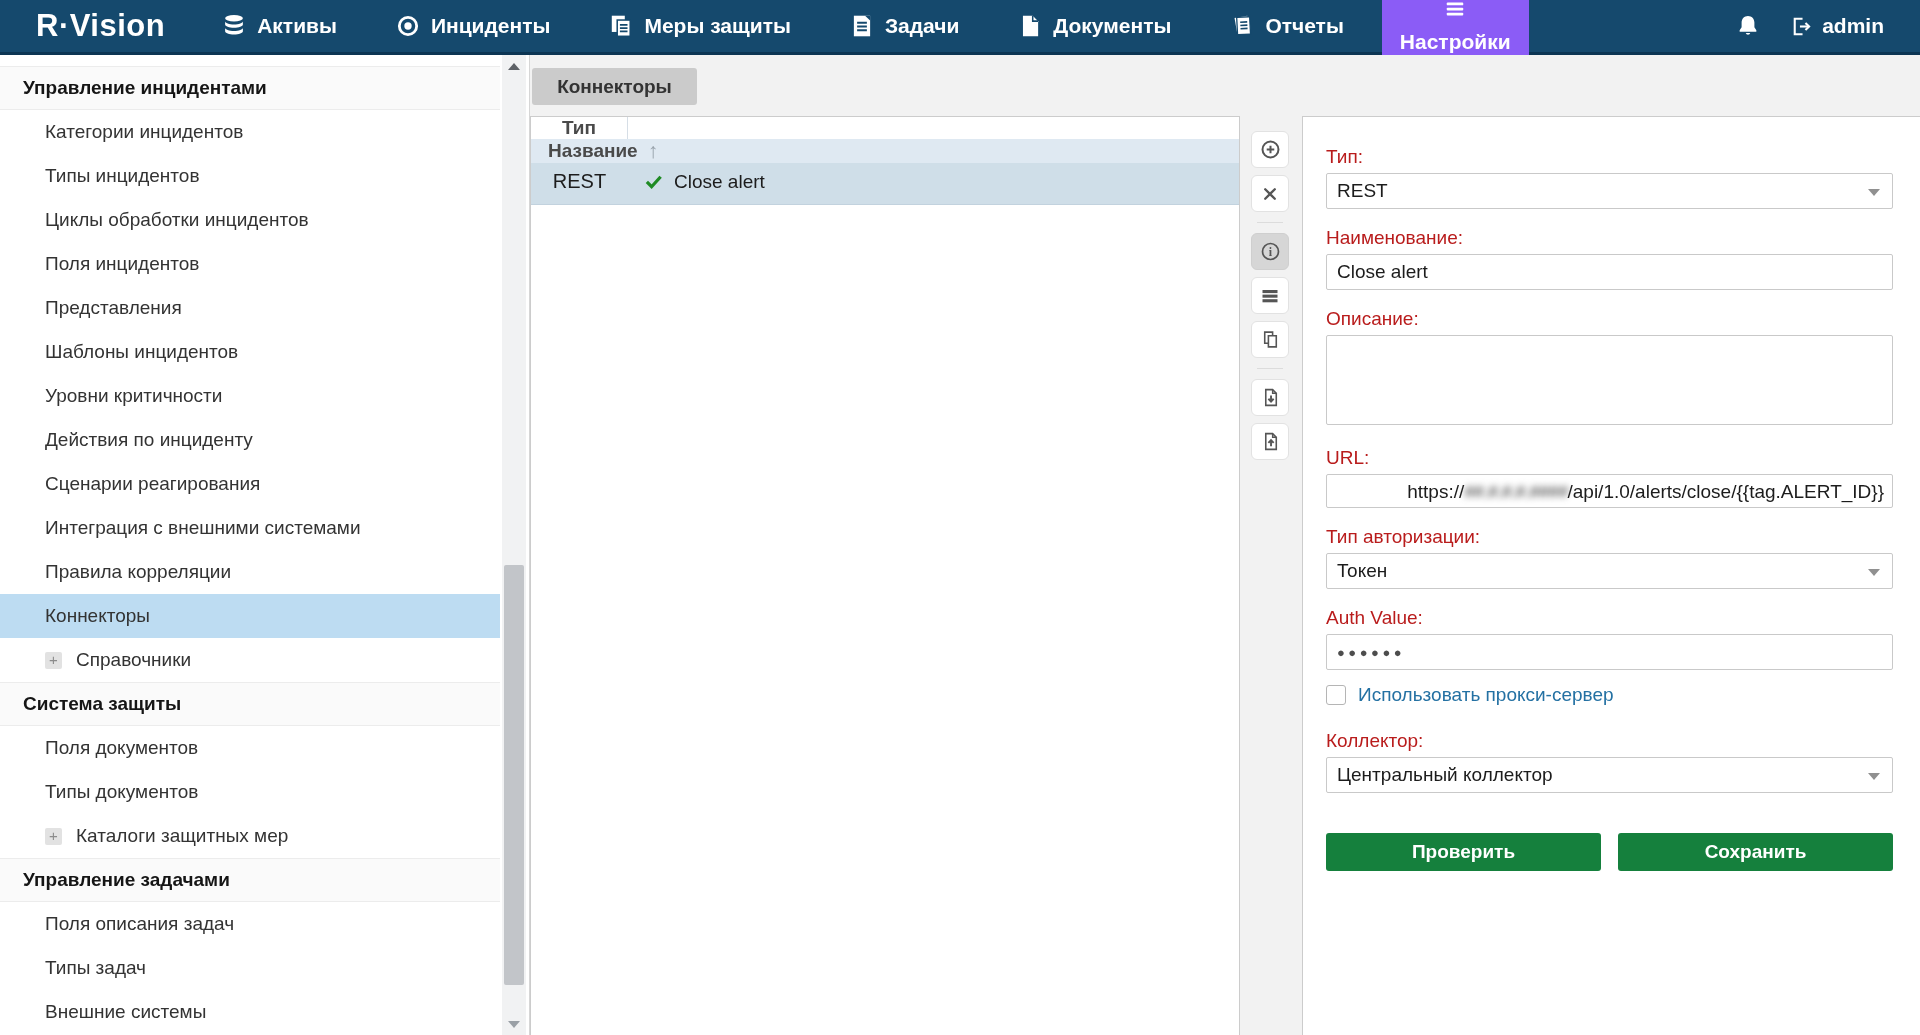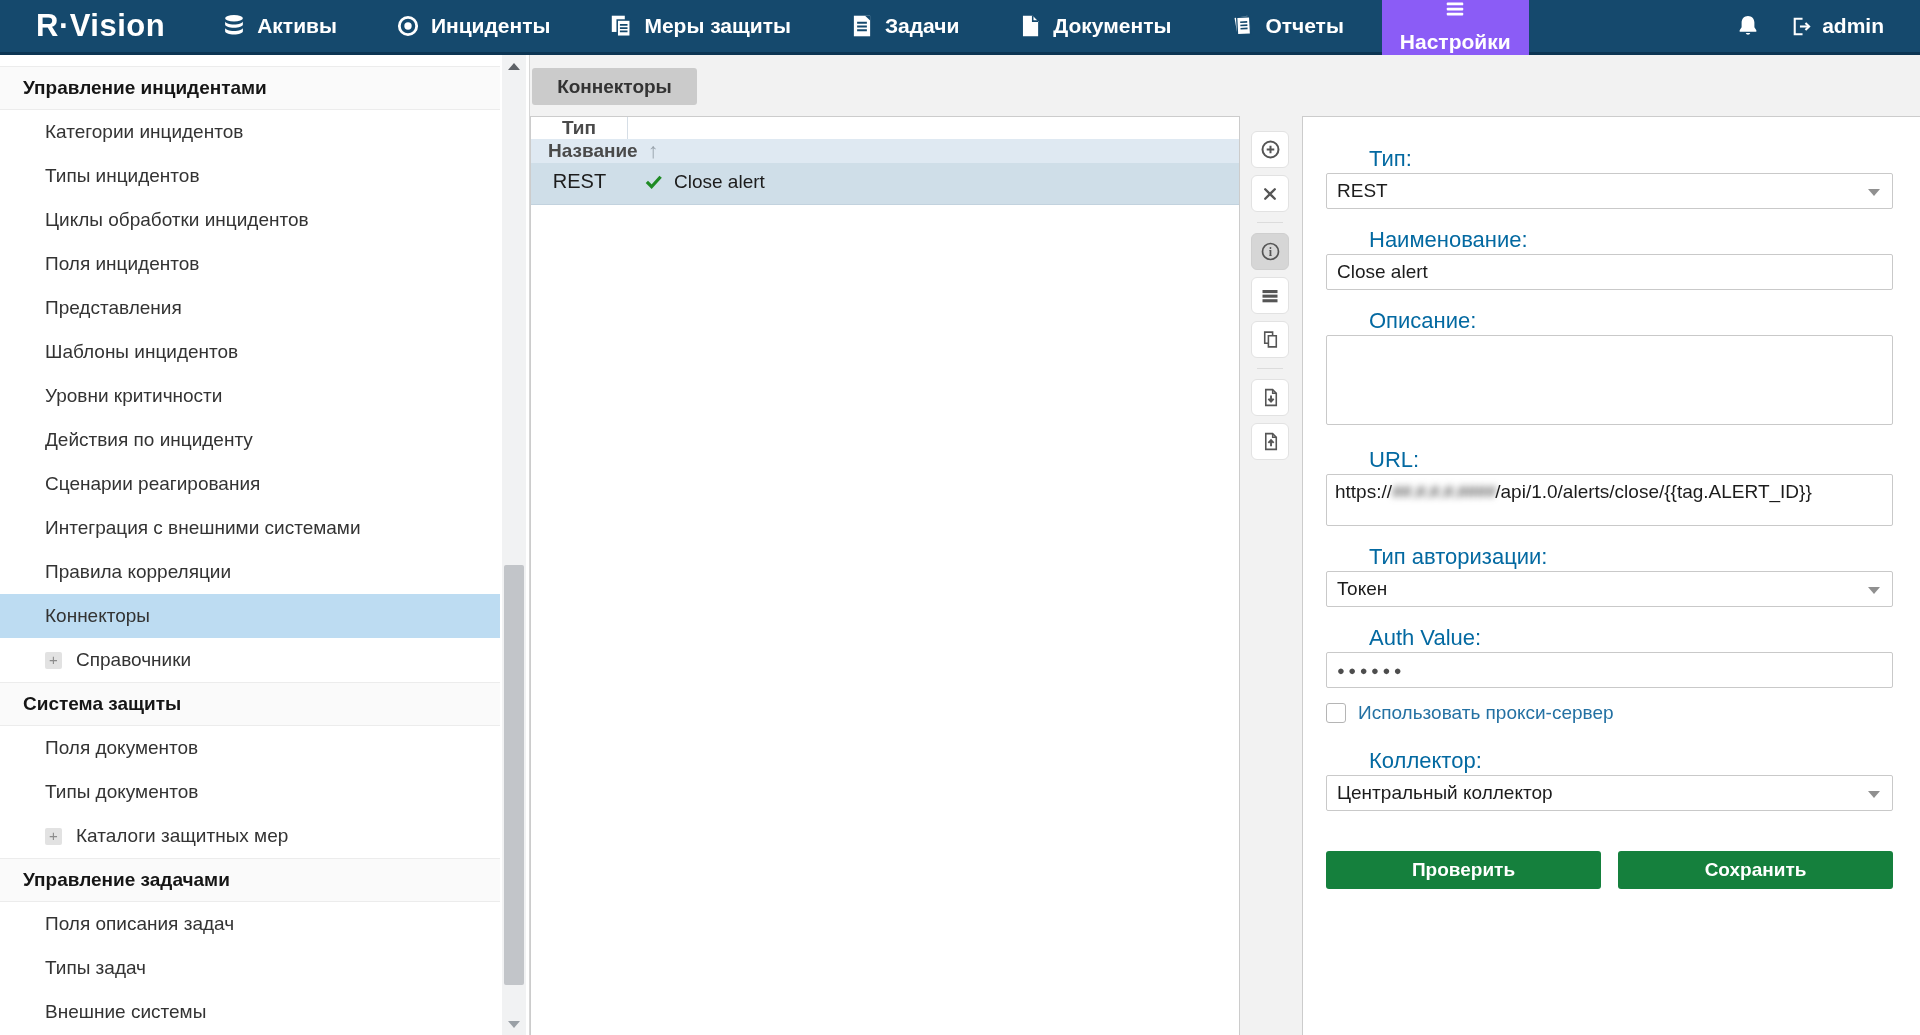--- a/index.html
+++ b/index.html
@@ -73,35 +73,35 @@
     display:flex; flex-direction:column; align-items:center; }
   .tool-btn { width:38px; height:37px; background:#fff; border:1px solid #e2e2e2;
     border-radius:6px; display:flex; align-items:center; justify-content:center;
     margin-bottom:7px; cursor:pointer; }
   .tool-btn.active { background:#d6d6d6; border-color:#cfcfcf; }
   .tool-sep { width:26px; height:1px; background:#dcdcdc; margin:3px 0 10px; }
 
   
   .panel { position:absolute; left:772px; top:61px; right:0; bottom:0; background:#fff;
     border-left:1px solid #ccc; border-top:1px solid #ccc; padding:29px 27px 0 23px; }
-  .f-label { color:#0369a1; font-size:22px; height:22px; margin-bottom:5px;margin-left:43px; }
+  .f-label { color:#b91c1c; font-size:19px; height:22px; margin-bottom:5px; }
   .f-block { margin-bottom:18px; }
   .f-input { width:100%; height:36px; border:1px solid #c9c9c9; border-radius:2px;
     font-family:inherit; font-size:19px; color:#1c1c1c; padding:0 10px; background:#fff; }
   .f-textarea { width:100%; height:90px; border:1px solid #c9c9c9; border-radius:2px;
     font-family:inherit; font-size:19px; color:#1c1c1c; padding:6px 10px; resize:none; }
   .f-select { position:relative; width:100%; height:36px; border:1px solid #c9c9c9;
     border-radius:2px; font-size:19px; color:#1c1c1c; line-height:34px; padding:0 30px 0 10px;
     background:#fff; cursor:pointer; white-space:nowrap; overflow:hidden; }
   .caret { position:absolute; right:12px; top:15px; width:0; height:0;
     border-left:6px solid transparent; border-right:6px solid transparent;
     border-top:7px solid #909090; }
-  .url-box { width:100%; height:52px; border:1px solid #c9c9c9; border-radius:2px;
+  .url-box { width:100%; height:34px; border:1px solid #c9c9c9; border-radius:2px;
     font-size:19px; color:#1c1c1c; line-height:34px; padding:0 8px; background:#fff;
-    white-space:nowrap; overflow:hidden; }
+    white-space:nowrap; overflow:hidden;text-align:right; }
   .masked { filter:blur(3px); color:#444; letter-spacing:-1px; }
   .dots { letter-spacing:3.5px; font-size:13px; color:#4d4d4d; display:flex; align-items:center; }
   .checkbox-row { display:flex; align-items:center; gap:12px; margin:14px 0 24px; cursor:pointer; }
   .checkbox { width:20px; height:20px; border:1px solid #b5b5b5; border-radius:3px;
     background:#fff; flex:0 0 20px; cursor:pointer; }
   .checkbox-label { color:#2471a3; font-size:19px; }
   .actions { display:flex; gap:17px; margin-top:40px; }
   .btn { flex:1; height:38px; background:#15803d; border:none; border-radius:3px;
     color:#fff; font-family:inherit; font-size:19px; font-weight:bold; cursor:pointer; }
   svg { display:block; }

